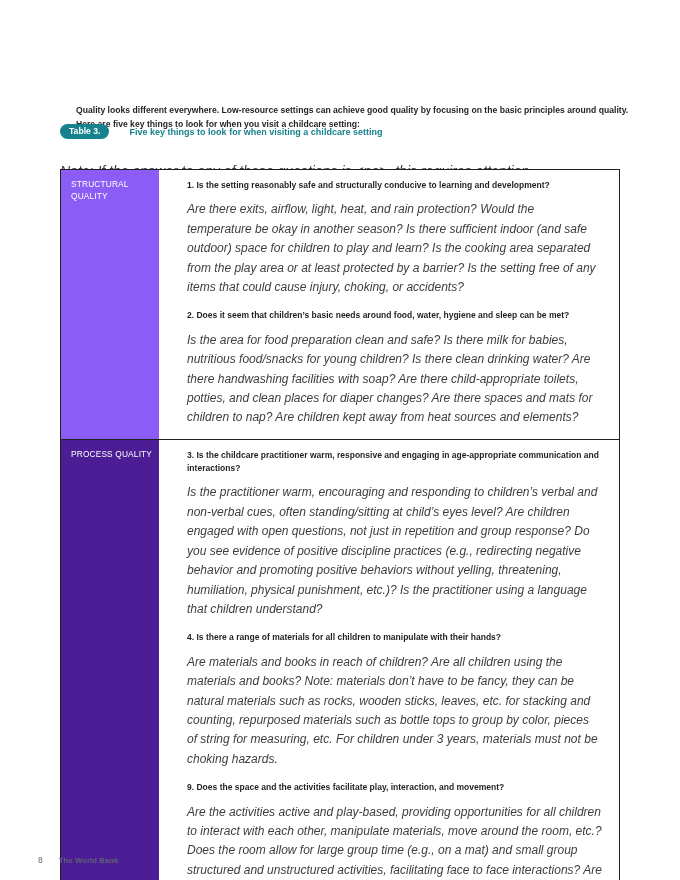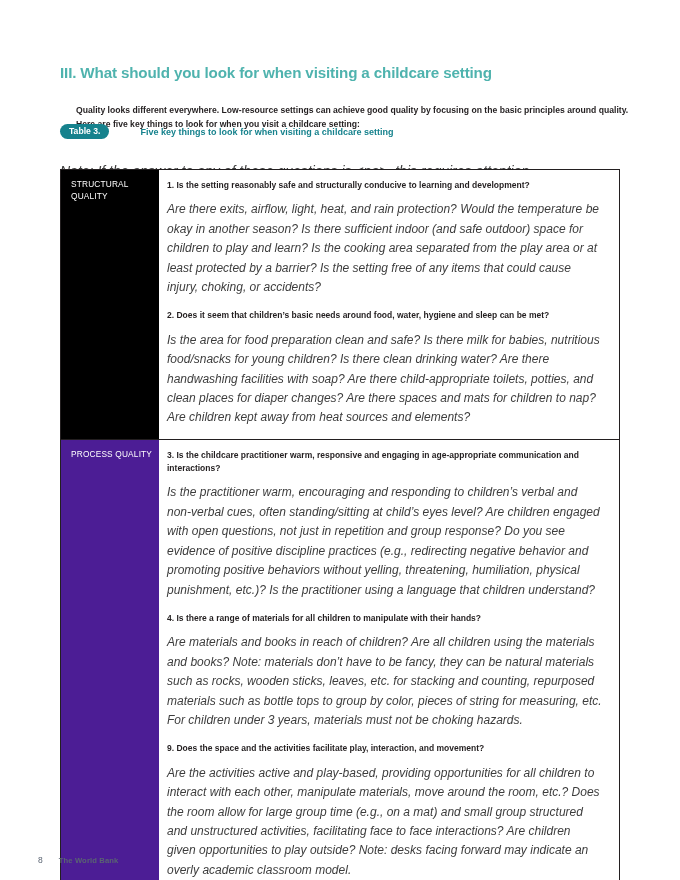--- a/index.html
+++ b/index.html
@@ -50,21 +50,21 @@
     margin-top: 24px;
   }
 
   
   .caption-row {
     position: absolute;
     left: 60px;
     top: 124px;
     display: flex;
     align-items: center;
-    gap: 11px;
+    gap: 0;
   }
   .table-badge {
     background: #16828d;
     color: #ffffff;
     font-size: 8.6px;
     font-weight: 700;
     padding: 3px 9px 3.5px 9px;
     border-radius: 9px;
     line-height: 1;
     white-space: nowrap;
@@ -111,27 +111,27 @@
     width: 98px;
     min-width: 98px;
     box-sizing: border-box;
     padding: 9px 0 9px 10px;
     color: #ffffff;
     font-size: 8.3px;
     font-weight: 500;
     line-height: 1.42;
     letter-spacing: 0.18px;
   }
-  .cat-structural { background: #000000; }
+  .cat-structural { background: #8b5cf6; }
   .cat-process   { background: #4c1d95; }
 
   .items-cell {
     flex: 1;
     box-sizing: border-box;
-    padding: 9px 17px 11px 8px;
+    padding: 9px 17px 11px 28px;
     background: #ffffff;
   }
 
   .qitem { margin-bottom: 12px; }
   .qitem:last-child { margin-bottom: 0; }
 
   .q-title {
     font-size: 8.5px;
     font-weight: 700;
     line-height: 1.56;
@@ -165,21 +165,20 @@
     font-size: 7.6px;
     font-weight: 700;
     letter-spacing: 0.15px;
   }
 </style>
 </head>
 <body>
 
 <div class="page">
 
-  <h1 class="section-heading">III. What should you look for when visiting a childcare setting</h1>
 
   <p class="intro">Quality looks different everywhere. Low-resource settings can achieve good quality by focusing on the basic principles around quality. Here are five key things to look for when you visit a childcare setting:</p>
 
   <div class="caption-row">
     <span class="table-badge">Table 3.</span>
     <span class="caption-text">Five key things to look for when visiting a childcare setting</span>
   </div>
 
   <p class="note">Note: If the answer to any of these questions is &lt;no&gt;, this requires attention</p>
 

